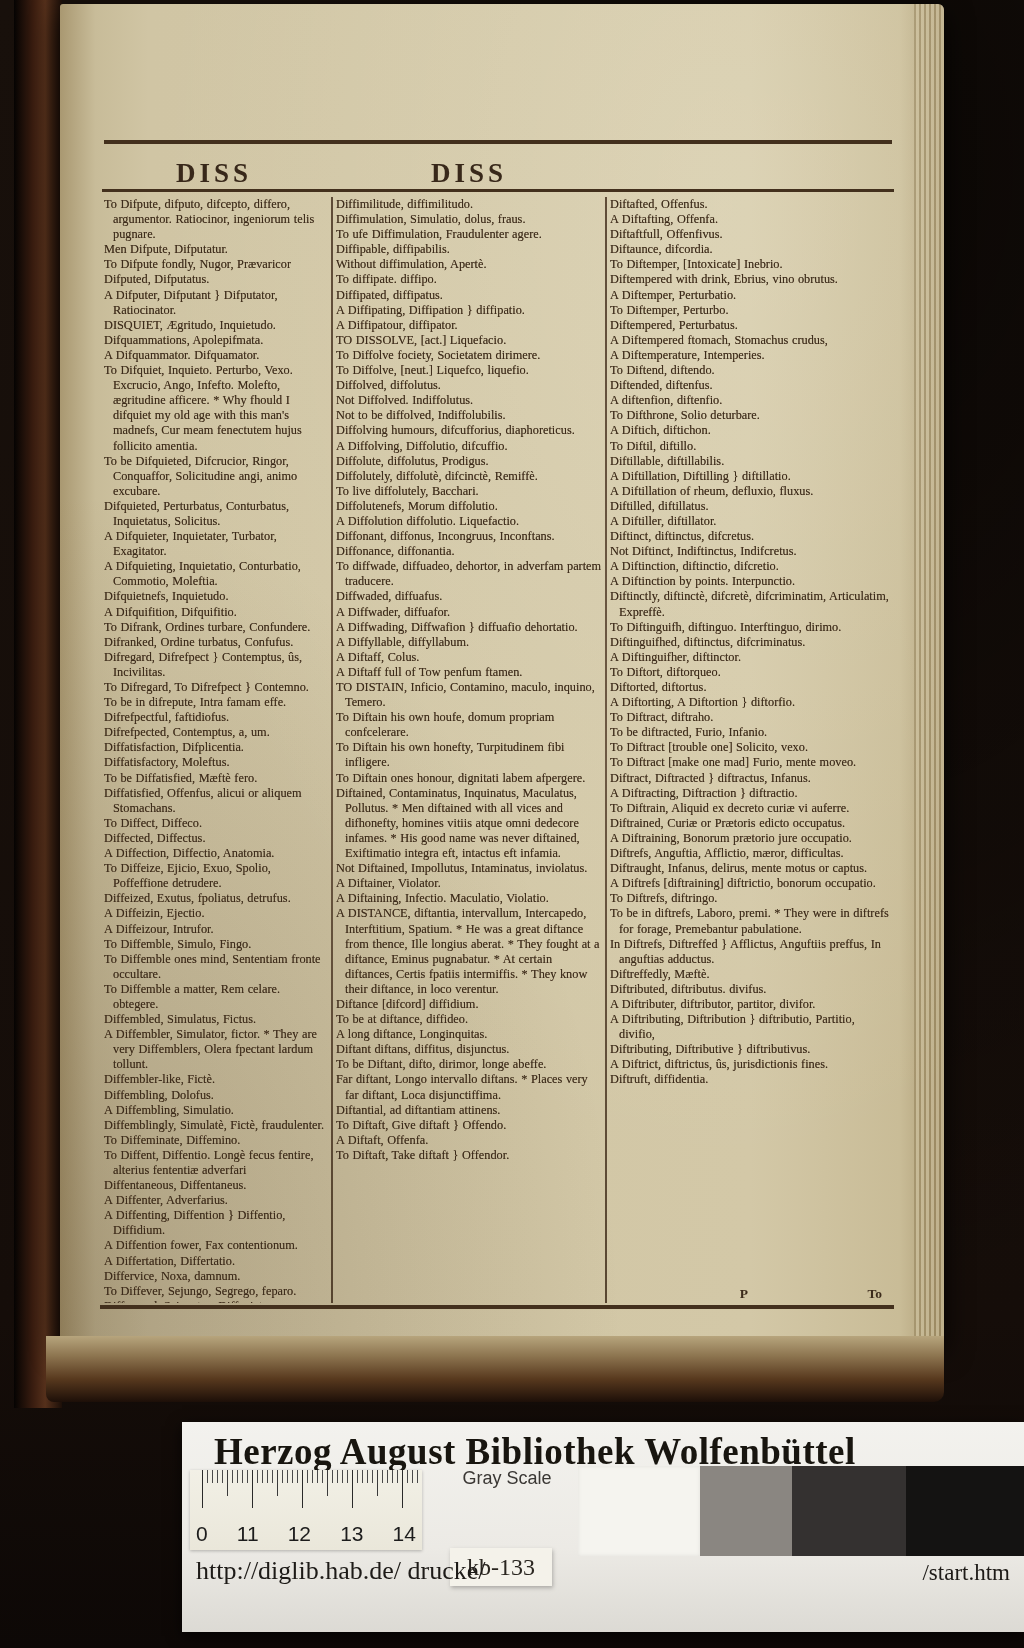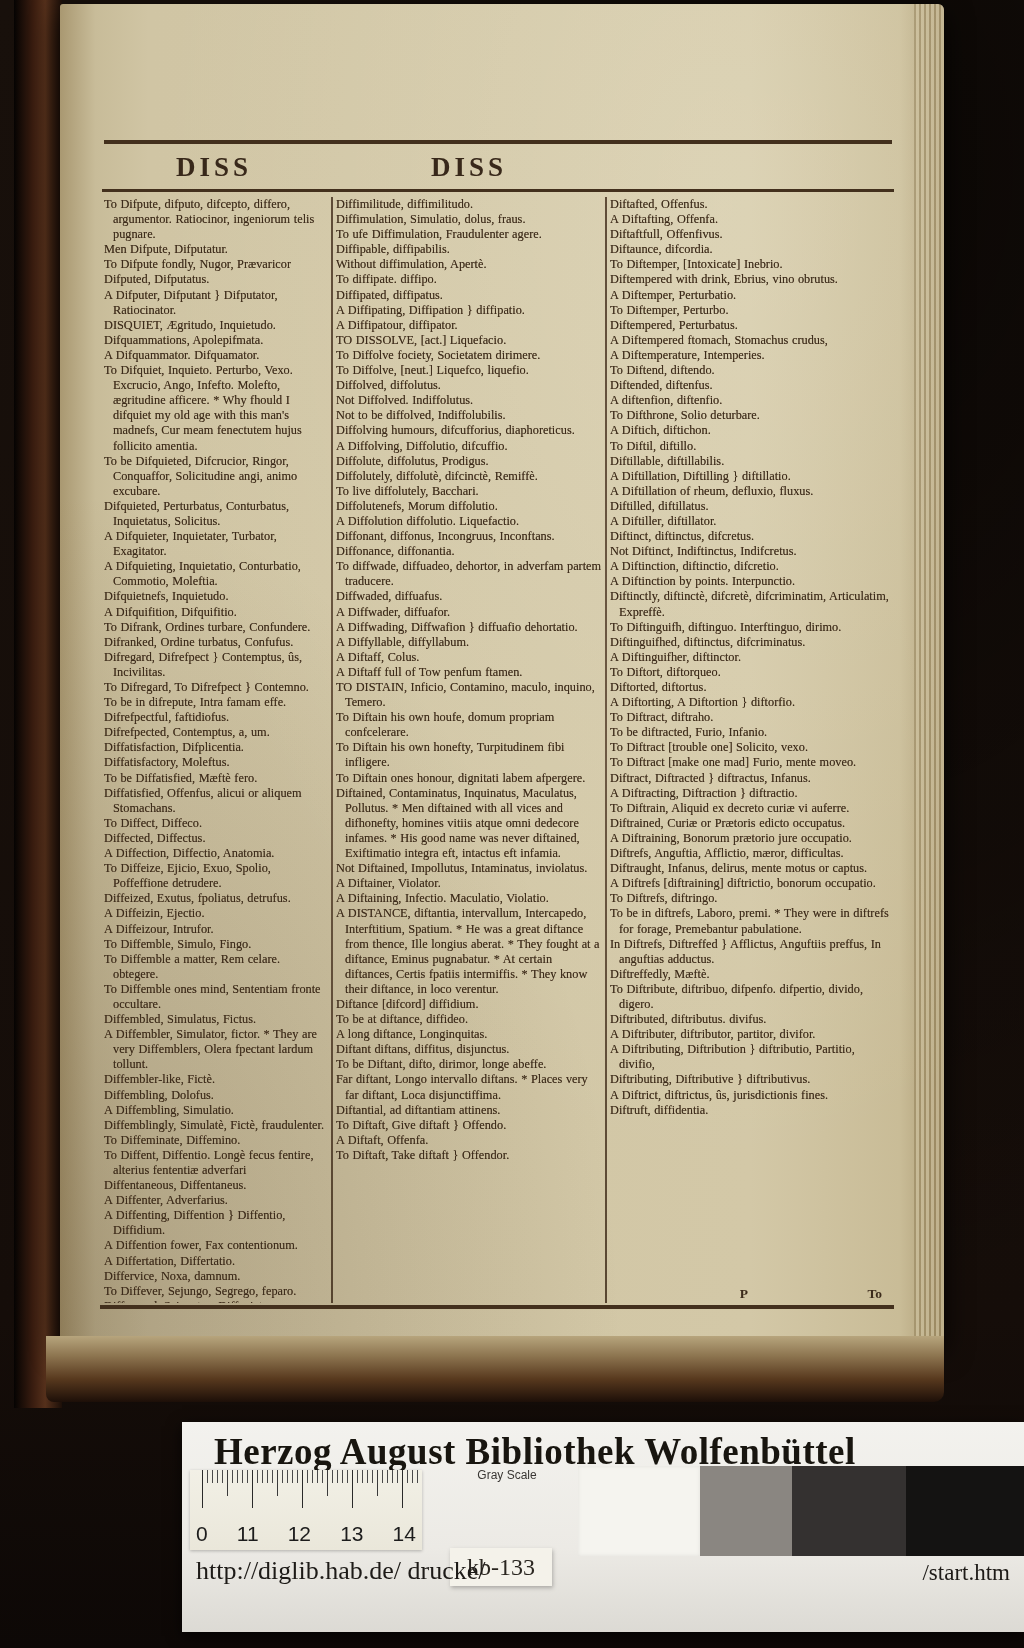--- a/index.html
+++ b/index.html
@@ -25,21 +25,21 @@
   .page-edge-right{position:absolute;right:0;top:0;bottom:0;width:30px;
     background:repeating-linear-gradient(90deg,rgba(120,100,60,.35) 0 2px,rgba(210,198,165,.5) 2px 5px);
     border-radius:0 6px 4px 0;}
   .book-bottom{position:absolute;left:46px;top:1336px;width:898px;height:66px;
     background:linear-gradient(180deg,#b7a57d 0%,#8d7550 30%,#58391e 65%,#1d0f08 100%);
     border-radius:0 0 10px 8px;}
 
   
   .textblock{position:absolute;left:34px;top:136px;width:802px;height:1182px;color:#3c2b1b;}
   .rule-top{height:0;border-top:4px solid #43301d;margin:0 4px 1px 10px;}
-  .headers{display:flex;align-items:center;height:44px;padding:0 6px;}
+  .headers{display:flex;align-items:flex-end;height:44px;padding:0 6px;}
   .headers span{display:block;text-align:center;font-weight:bold;font-size:27px;
     letter-spacing:4px;color:#38281a;}
   .h1{width:228px;} .h2{width:272px;margin-left:5px;} .h3{flex:1;}
   .rule-mid{height:0;border-top:3px solid #43301d;margin:0 2px 2px 8px;}
   .cols{display:flex;height:1106px;overflow:hidden;padding:3px 4px 0 10px;position:relative;}
   .col{font-size:12.3px;line-height:15.1px;text-align:left;}
   .c1{width:224px;}
   .c2{width:266px;}
   .c3{flex:1;}
   .vr{width:2px;background:linear-gradient(180deg,#4a3523 0%,#5a4430 50%,#43301d 100%);
@@ -64,21 +64,21 @@
       repeating-linear-gradient(90deg,#3a3a3a 0 1px,transparent 1px 25px) 12px 0/calc(100% - 12px) 26px no-repeat,
       repeating-linear-gradient(90deg,#4a4a4a 0 1px,transparent 1px 5px) 12px 0/calc(100% - 12px) 13px no-repeat,
       linear-gradient(180deg,#f2f0e6,#eae7da);
     background-repeat:no-repeat;box-shadow:0 1px 3px rgba(0,0,0,.25);}
   .ruler-numbers{position:absolute;left:0;right:0;bottom:4px;display:flex;
     justify-content:space-between;padding:0 6px 0 6px;
     font-family:"Liberation Sans","DejaVu Sans",sans-serif;font-size:21px;color:#1c1c1c;}
   .kodak-block{position:absolute;left:250px;top:44px;width:150px;text-align:center;
     font-family:"Liberation Sans","DejaVu Sans",sans-serif;color:#2e2a27;}
   .kodak-word{font-size:48px;font-weight:bold;letter-spacing:-1px;line-height:50px;}
-  .gray-scale{font-size:12px;color:#3a3734;margin-top:2px;}
+  .gray-scale{font-size:18px;color:#3a3734;margin-top:2px;}
   .kb-card{position:absolute;left:268px;top:126px;width:102px;height:38px;
     background:#f4f2ea;box-shadow:1px 2px 4px rgba(0,0,0,.25);
     display:flex;align-items:center;justify-content:center;
     font-size:24px;color:#2a2620;}
   .patches{position:absolute;left:396px;top:44px;right:0;height:90px;display:flex;}
   .patch-white{width:122px;background:#f5f4ef;box-shadow:inset 0 0 4px rgba(0,0,0,.08);}
   .patch-gray{width:92px;background:#8a8681;}
   .patch-dark{width:114px;background:#343130;}
   .patch-black{flex:1;background:#141312;}
   .label-url{position:absolute;left:14px;top:134px;font-size:26px;color:#1d1a17;}
@@ -130,22 +130,22 @@
             <p>To be Diffatisfied, Mæftè fero.</p>
             <p>Diffatisfied, Offenfus, alicui or aliquem Stomachans.</p>
             <p>To Diffect, Diffeco.</p>
             <p>Diffected, Diffectus.</p>
             <p>A Diffection, Diffectio, Anatomia.</p>
             <p>To Diffeize, Ejicio, Exuo, Spolio, Poffeffione detrudere.</p>
             <p>Diffeized, Exutus, fpoliatus, detrufus.</p>
             <p>A Diffeizin, Ejectio.</p>
             <p>A Diffeizour, Intrufor.</p>
             <p>To Diffemble, Simulo, Fingo.</p>
+            <p>To Diffemble ones mind, Sententiam fronte occultare.</p>
             <p>To Diffemble a matter, Rem celare. obtegere.</p>
-            <p>To Diffemble ones mind, Sententiam fronte occultare.</p>
             <p>Diffembled, Simulatus, Fictus.</p>
             <p>A Diffembler, Simulator, fictor. * They are very Diffemblers, Olera fpectant lardum tollunt.</p>
             <p>Diffembler-like, Fictè.</p>
             <p>Diffembling, Dolofus.</p>
             <p>A Diffembling, Simulatio.</p>
             <p>Diffemblingly, Simulatè, Fictè, fraudulenter.</p>
             <p>To Diffeminate, Diffemino.</p>
             <p>To Diffent, Diffentio. Longè fecus fentire, alterius fententiæ adverfari</p>
             <p>Diffentaneous, Diffentaneus.</p>
             <p>A Diffenter, Adverfarius.</p>
@@ -253,21 +253,20 @@
             <p>To Diftrain, Aliquid ex decreto curiæ vi auferre.</p>
             <p>Diftrained, Curiæ or Prætoris edicto occupatus.</p>
             <p>A Diftraining, Bonorum prætorio jure occupatio.</p>
             <p>Diftrefs, Anguftia, Afflictio, mæror, difficultas.</p>
             <p>Diftraught, Infanus, delirus, mente motus or captus.</p>
             <p>A Diftrefs [diftraining] diftrictio, bonorum occupatio.</p>
             <p>To Diftrefs, diftringo.</p>
             <p>To be in diftrefs, Laboro, premi. * They were in diftrefs for forage, Premebantur pabulatione.</p>
             <p>In Diftrefs, Diftreffed } Afflictus, Anguftiis preffus, In anguftias adductus.</p>
             <p>Diftreffedly, Mæftè.</p>
-            <p>To Diftribute, diftribuo, difpenfo. difpertio, divido, digero.</p>
             <p>Diftributed, diftributus. divifus.</p>
             <p>A Diftributer, diftributor, partitor, divifor.</p>
             <p>A Diftributing, Diftribution } diftributio, Partitio, divifio,</p>
             <p>Diftributing, Diftributive } diftributivus.</p>
             <p>A Diftrict, diftrictus, ûs, jurisdictionis fines.</p>
             <p>Diftruft, diffidentia.</p>
           </div>
         <div class="sig-row">
           <span class="sig-p">P</span>
           <span class="sig-to">To</span>

